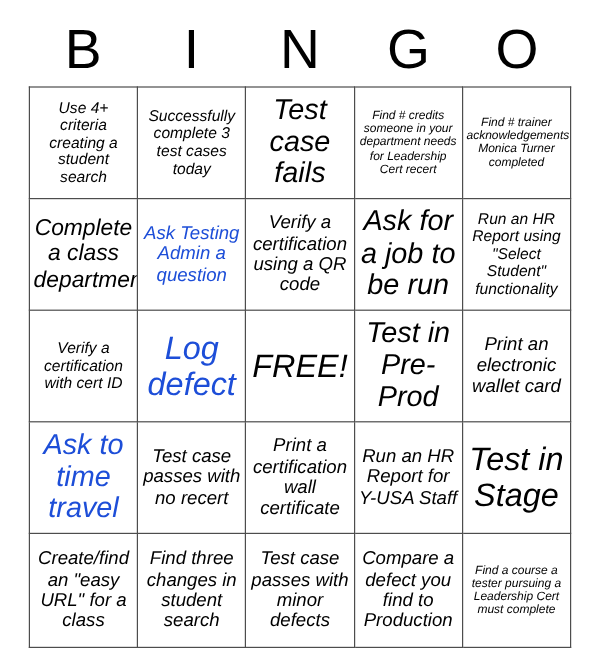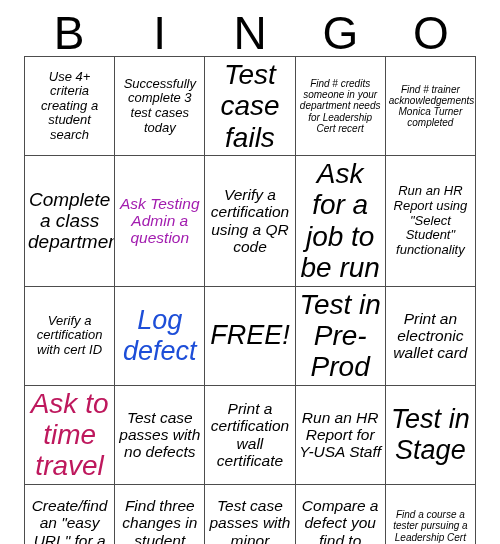--- a/index.html
+++ b/index.html
@@ -68,21 +68,21 @@
   }
   .bingo-grid tr:last-child td {
     height: 90px;
   }
 
   
   .sz-xs  { font-size: 10px; line-height: 1.22; }
   .sz-s   { font-size: 13px;   line-height: 1.18; }
   .sz-m   { font-size: 15.5px; line-height: 1.16; }
   .sz-l   { font-size: 19px;   line-height: 1.14; }
-  .sz-xl  { font-size: 28px;   line-height: 1.12; }
+  .sz-xl  { font-size: 24px;   line-height: 1.12; }
   .sz-xxl { font-size: 27px;   line-height: 1.10; }
 
   .cell-text {
     display: block;
     white-space: pre-line;
   }
 </style>
 </head>
 <body style="background: rgb(255, 255, 255);">
 
@@ -112,21 +112,21 @@
             <span class="cell-text">Find # credits someone in your department needs for Leadership Cert recert</span>
           </td>
         <td class="sz-xs" style="border-color: rgb(77, 77, 77); color: rgb(0, 0, 0);">
             <span class="cell-text">Find # trainer acknowledgements Monica Turner completed</span>
           </td>
       </tr>
       <tr>
         <td class="sz-l" style="border-color: rgb(77, 77, 77); color: rgb(0, 0, 0);">
             <span class="cell-text">Complete a class department</span>
           </td>
-        <td class="sz-m" style="border-color: rgb(77, 77, 77); color: #a21caf;">
+        <td class="sz-m" style="border-color: rgb(77, 77, 77); color: #1d4ed8;">
             <span class="cell-text">Ask Testing Admin a question</span>
           </td>
         <td class="sz-m" style="border-color: rgb(77, 77, 77); color: rgb(0, 0, 0);">
             <span class="cell-text">Verify a certification using a QR code</span>
           </td>
         <td class="sz-xl" style="border-color: rgb(77, 77, 77); color: rgb(0, 0, 0);">
             <span class="cell-text">Ask for a job to be run</span>
           </td>
         <td class="sz-s" style="border-color: rgb(77, 77, 77); color: rgb(0, 0, 0);">
             <span class="cell-text">Run an HR Report using "Select Student" functionality</span>
@@ -143,25 +143,25 @@
             <span class="cell-text">FREE!</span>
           </td>
         <td class="sz-xl" style="border-color: rgb(77, 77, 77); color: rgb(0, 0, 0);">
             <span class="cell-text">Test in Pre-Prod</span>
           </td>
         <td class="sz-m" style="border-color: rgb(77, 77, 77); color: rgb(0, 0, 0);">
             <span class="cell-text">Print an electronic wallet card</span>
           </td>
       </tr>
       <tr>
-        <td class="sz-xl" style="border-color: rgb(77, 77, 77); color: #be185d;">
+        <td class="sz-xl" style="border-color: rgb(77, 77, 77); color: #1d4ed8;">
             <span class="cell-text">Ask to time travel</span>
           </td>
         <td class="sz-m" style="border-color: rgb(77, 77, 77); color: rgb(0, 0, 0);">
-            <span class="cell-text">Test case passes with no defects</span>
+            <span class="cell-text">Test case passes with no recert</span>
           </td>
         <td class="sz-m" style="border-color: rgb(77, 77, 77); color: rgb(0, 0, 0);">
             <span class="cell-text">Print a certification wall certificate</span>
           </td>
         <td class="sz-m" style="border-color: rgb(77, 77, 77); color: rgb(0, 0, 0);">
             <span class="cell-text">Run an HR Report for Y-USA Staff</span>
           </td>
         <td class="sz-xxl" style="border-color: rgb(77, 77, 77); color: rgb(0, 0, 0);">
             <span class="cell-text">Test in Stage</span>
           </td>

